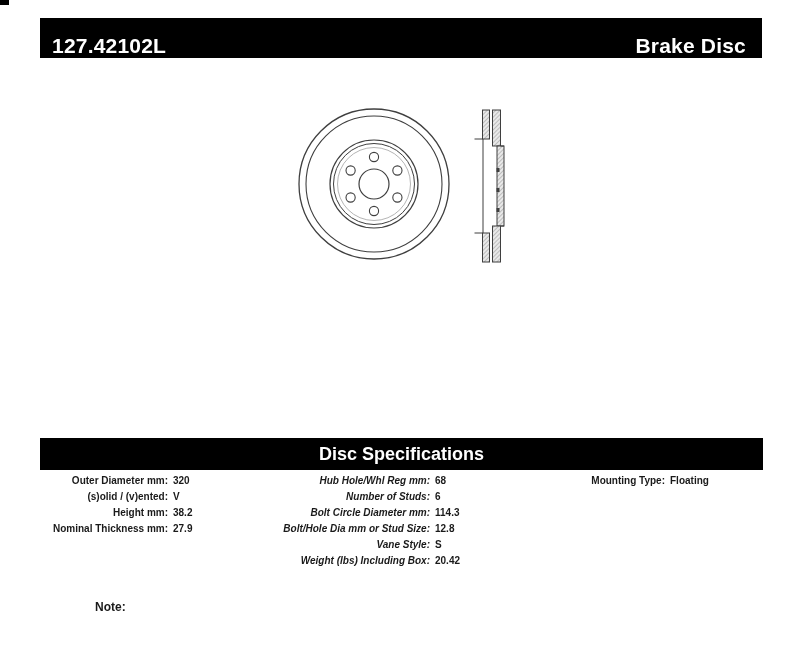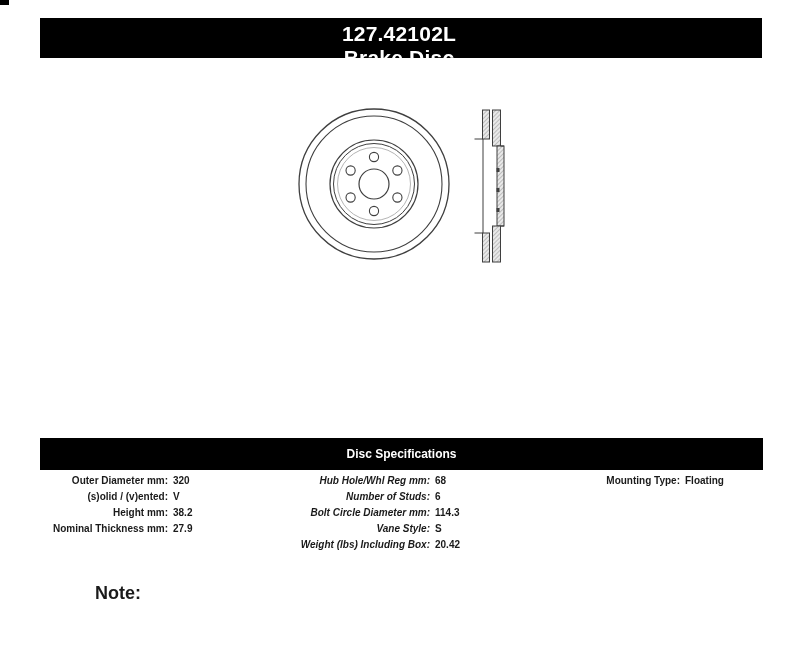--- a/index.html
+++ b/index.html
@@ -25,64 +25,63 @@
   .title-bar {
     position: absolute;
     left: 40px; top: 18px;
     width: 722px; height: 40px;
     background: #000000;
     color: #ffffff;
     display: flex;
     align-items: center;
     justify-content: space-between;
     box-sizing: border-box;
-    padding: 4px 16px 0 12px;
+    padding: 16px 16px 0 12px;
     font-weight: bold;
     font-size: 21px;
     letter-spacing: 0.2px;
-    flex-direction: column;
   }
   .diagram {
     position: absolute;
     left: 280px; top: 92px;
     width: 240px; height: 185px;
   }
   .section-bar {
     position: absolute;
     left: 40px; top: 438px;
     width: 723px; height: 32px;
     background: #000000;
     color: #ffffff;
     display: flex;
     align-items: center;
     justify-content: center;
     font-weight: bold;
-    font-size: 12px;
+    font-size: 18px;
   }
   .spec-col {
     position: absolute;
     top: 473px;
     font-size: 10px;
     font-weight: bold;
     line-height: 16px;
     white-space: nowrap;
   }
   .spec-col .row { display: flex; }
   .spec-col .lbl { text-align: right; flex: 0 0 auto; }
   .spec-col .val { margin-left: 5px; text-align: left; }
   .col-left  { left: 20px; }
   .col-left  .lbl { width: 148px; }
   .col-mid   { left: 245px; }
   .col-mid   .lbl { width: 185px; font-style: italic; }
-  .col-right { left: 548px; }
+  .col-right { left: 533px; }
   .col-right .lbl { width: 132px; }
   .note {
     position: absolute;
-    left: 95px; top: 583px;
-    font-size: 18px;
+    left: 95px; top: 600px;
+    font-size: 12px;
     font-weight: bold;
   }
 </style>
 </head>
 <body>
 
 <div class="page">
 
   <div class="corner-artifact"></div>
 
@@ -171,20 +170,24 @@
       </div>
     <div class="row">
         <span class="lbl">Number of Studs:</span>
         <span class="val">6</span>
       </div>
     <div class="row">
         <span class="lbl">Bolt Circle Diameter mm:</span>
         <span class="val">114.3</span>
       </div>
     <div class="row">
+        <span class="lbl">Bolt/Hole Dia mm or Stud Size:</span>
+        <span class="val">12.8</span>
+      </div>
+    <div class="row">
         <span class="lbl">Vane Style:</span>
         <span class="val">S</span>
       </div>
     <div class="row">
         <span class="lbl">Weight (lbs) Including Box:</span>
         <span class="val">20.42</span>
       </div>
   </div>
 
   <div class="spec-col col-right">

